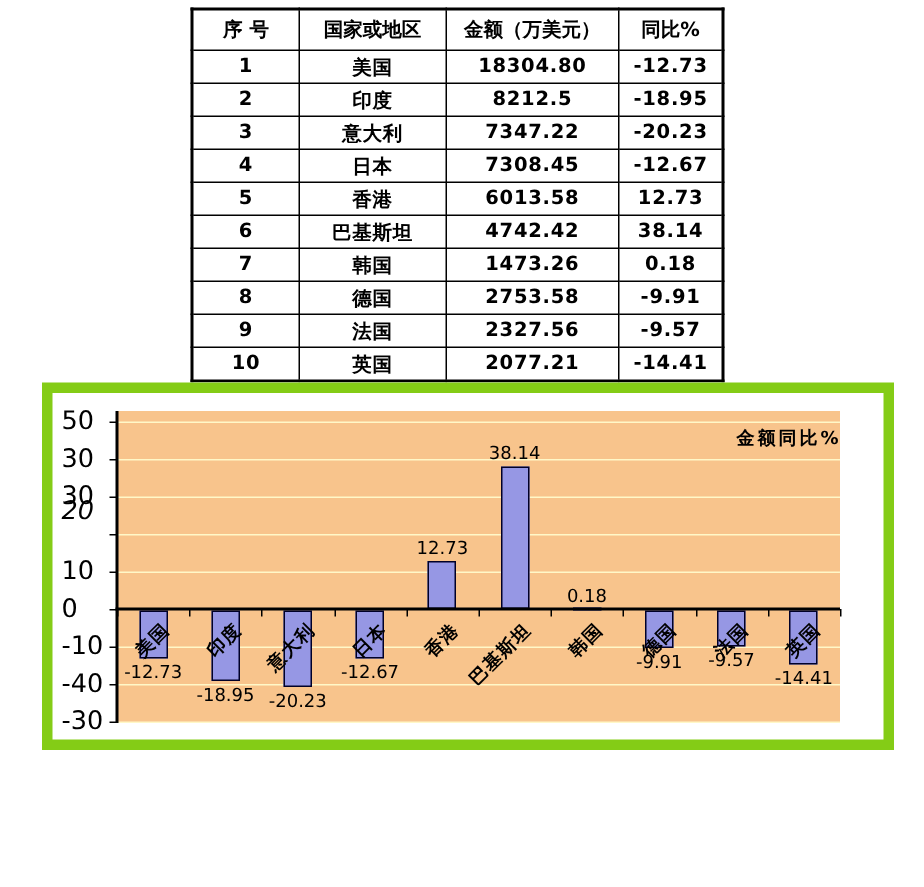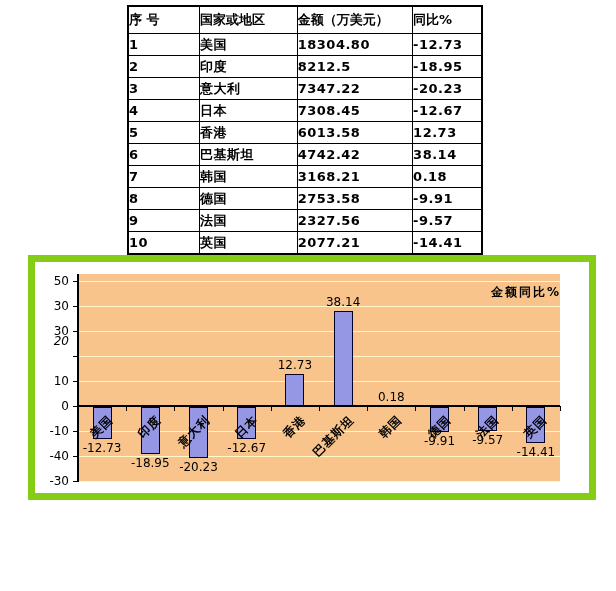--- a/index.html
+++ b/index.html
@@ -13,42 +13,42 @@
   .tbl-title {
     margin-top:7px; text-align:center;
     font-size:14px; font-weight:bold; letter-spacing:0.5px;
   }
   table.data-table {
     border-collapse:collapse; table-layout:fixed;
     margin-left:127px; margin-top:5px; width:356px;
     border:2px solid #000;
   }
   table.data-table th, table.data-table td {
-    border:1px solid #000; text-align:left; vertical-align:middle;
+    border:1px solid #000; text-align:center; vertical-align:middle;
     font-weight:bold; padding:0; overflow:hidden; white-space:nowrap;
   }
   table.data-table th { height:26px; font-size:13px; }
   table.data-table td { height:21px; font-size:13px; letter-spacing:0.5px; }
 
   .fig-title {
     margin-top:31px; margin-bottom:9px; text-align:center;
     font-size:14px; font-weight:bold; letter-spacing:0.5px;
   }
 
   .chart {
     position:relative; margin-left:28px;
     width:554px; height:231px;
     border:7px solid #84cc16; background:#fff;
   }
   .plot   { position:absolute; z-index:0; }
   .grid   { position:absolute; height:1px; z-index:1; }
   .bar    { position:absolute; box-sizing:border-box; border:1px solid #000028; z-index:2; }
   .axisln { position:absolute; background:#000; z-index:3; }
   .tick   { position:absolute; background:#000; z-index:3; }
-  .ylabel { position:absolute; width:28px; text-align:right; font-size:12px; line-height:14px; z-index:4; }
+  .ylabel { position:absolute; width:28px; font-size:17px; line-height:14px; z-index:4; }
   .vlabel { position:absolute; font-size:12px; white-space:nowrap; transform:translateX(-50%); z-index:5; }
   .clabel {
     position:absolute; font-size:12px; font-weight:bold; white-space:nowrap;
     transform-origin:100% 0; transform:rotate(-45deg); z-index:5; letter-spacing:1px;
   }
   .legend {
     position:absolute; top:22px; right:28px;
     font-size:12px; font-weight:bold; letter-spacing:2px; z-index:5;
   }
 </style>
@@ -106,21 +106,21 @@
         </tr>
         <tr>
           <td>6</td>
           <td>巴基斯坦</td>
           <td>4742.42</td>
           <td>38.14</td>
         </tr>
         <tr>
           <td>7</td>
           <td>韩国</td>
-          <td>3168.21</td>
+          <td>1473.26</td>
           <td>0.18</td>
         </tr>
         <tr>
           <td>8</td>
           <td>德国</td>
           <td>2753.58</td>
           <td>-9.91</td>
         </tr>
         <tr>
           <td>9</td>

